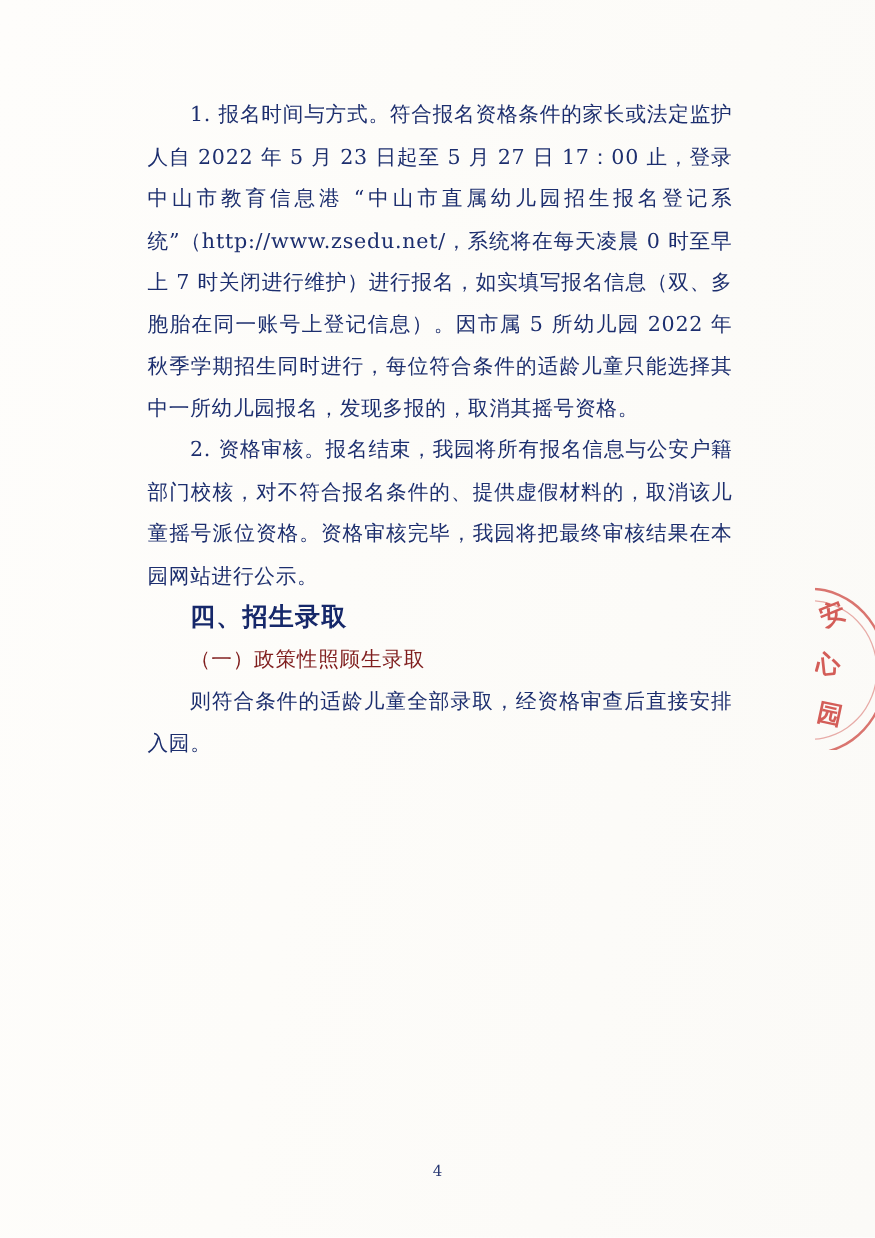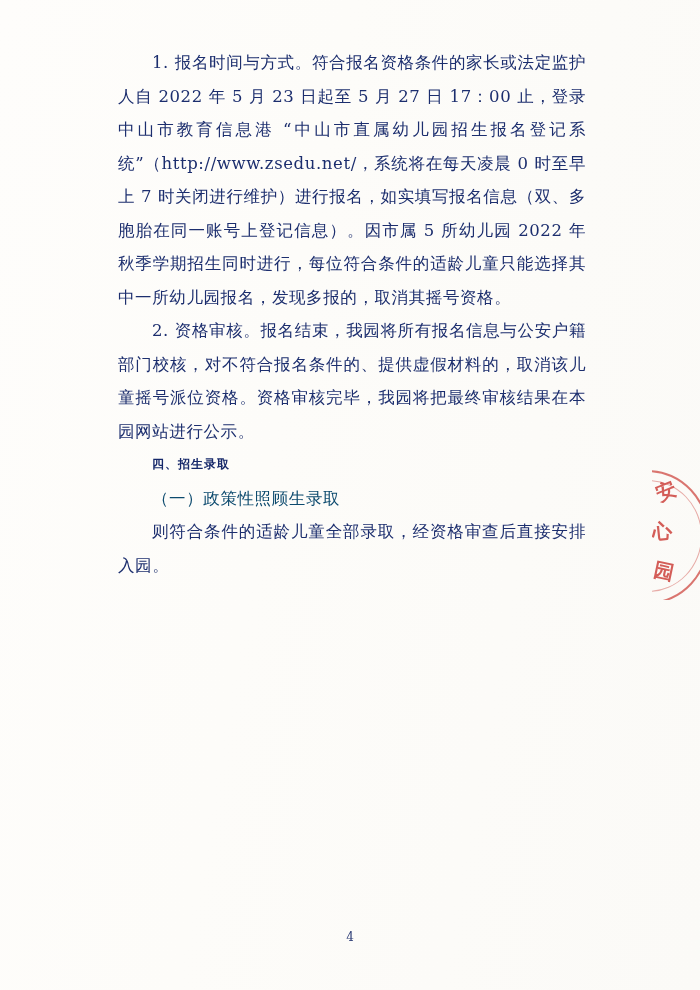--- a/index.html
+++ b/index.html
@@ -27,21 +27,21 @@
   
   .paper-tint {
     position: absolute;
     inset: 0;
     background: linear-gradient(100deg, #fefdfb 0%, #fdfcf9 40%, #fbfaf7 100%);
   }
 
   .content {
     position: absolute;
     left: 118px;
-    top: 46px;
+    top: 75px;
     width: 468px;
   }
 
   p.para {
     margin: 0 0 0 0;
     color: #1c2e6e;
     font-size: 16.5px;
     line-height: 33.5px;
     text-align: justify;
     text-justify: inter-ideograph;
@@ -49,30 +49,30 @@
     font-family: "DejaVu Serif", "Liberation Serif", serif;
   }
 
   p.para.indent {
     text-indent: 34px;
   }
 
   p.heading {
     margin: 0;
     color: #16286a;
-    font-size: 12px;
+    font-size: 20px;
     line-height: 33.5px;
     font-weight: bold;
     text-indent: 34px;
     letter-spacing: 1px;
   }
 
   p.sub {
     margin: 0;
-    color: #0c4a6e;
+    color: #7f1d1d;
     font-size: 16.5px;
     line-height: 33.5px;
     text-indent: 34px;
     letter-spacing: 0.6px;
   }
 
   .page-number {
     position: absolute;
     left: 0;
     right: 0;

